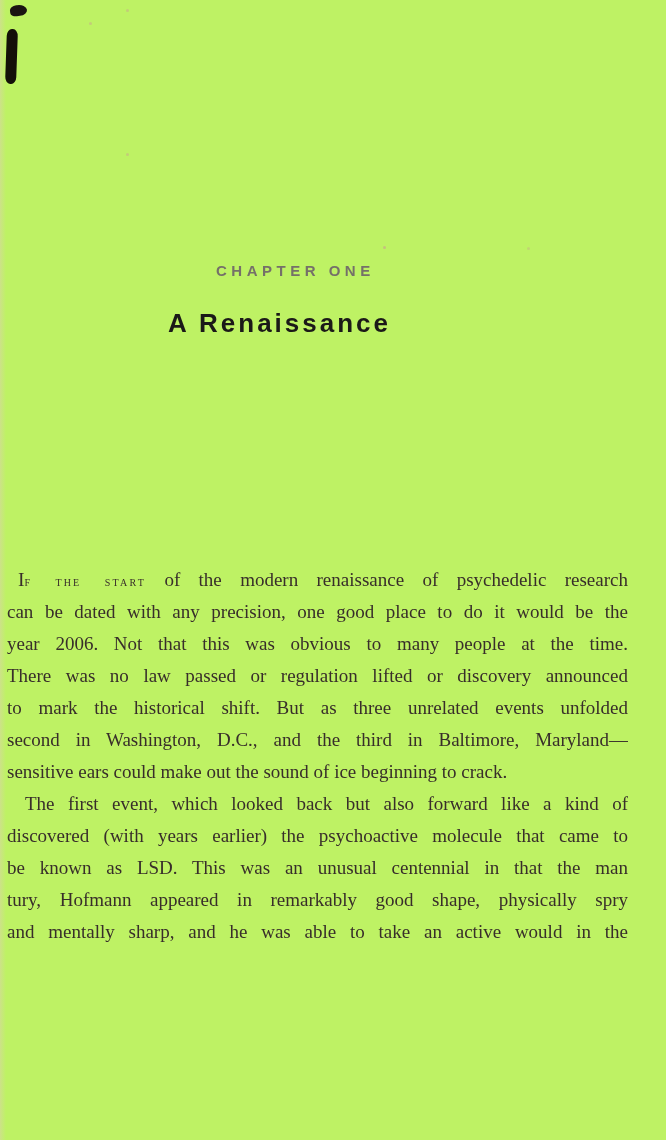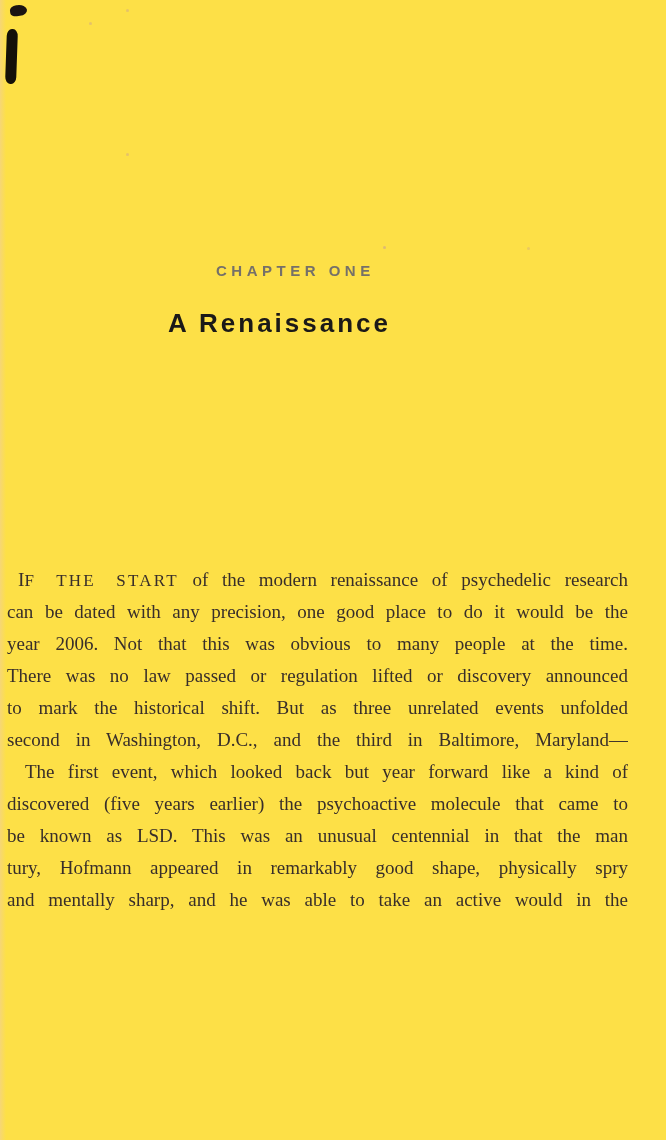--- a/index.html
+++ b/index.html
@@ -1,20 +1,20 @@
 <!DOCTYPE html>
 <html><head>
 <meta charset="utf-8">
 <style>
   html, body { margin: 0; padding: 0; }
   .page {
     position: relative;
     width: 666px;
     height: 1140px;
-    background: #fde047;
+    background: #bef264;
     overflow: hidden;
     font-family: "Liberation Serif", serif;
   }
   .scan-edge {
     position: absolute;
     left: 0; top: 0; bottom: 0;
     width: 6px;
     background: linear-gradient(to right, rgba(233,196,205,0.35), rgba(255,255,255,0));
   }
   .ink-mark-blob {
@@ -78,21 +78,21 @@
     overflow: hidden;
   }
   .text-line.opener-p1 { padding-left: 11px; }
   .text-line.opener-p2 { padding-left: 18px; }
   .text-line.para-end {
     text-align-last: left;
   }
   .opener-initial { font-size: 19.5px; }
   .opener-smallcaps {
     text-transform: uppercase;
-    font-size: 17px;
+    font-size: 10px;
     letter-spacing: 2.2px;
     word-spacing: 5px;
   }
 </style>
 </head>
 <body>
 
 <div class="page">
 
   <div class="scan-edge"></div>
@@ -110,22 +110,23 @@
 
   <div class="body-text">
 
     <div class="text-line opener-p1"><span class="opener-initial">I</span><span class="opener-smallcaps">f the start</span><span> of the modern renaissance of psychedelic research</span></div>
 
     <div class="text-line">can be dated with any precision, one good place to do it would be the</div>
     <div class="text-line">year 2006. Not that this was obvious to many people at the time.</div>
     <div class="text-line">There was no law passed or regulation lifted or discovery announced</div>
     <div class="text-line">to mark the historical shift. But as three unrelated events unfolded</div>
     <div class="text-line">second in Washington, D.C., and the third in Baltimore, Maryland—</div>
+    <div class="text-line para-end">sensitive ears could make out the sound of ice beginning to crack.</div>
 
-    <div class="text-line opener-p2">The first event, which looked back but year forward like a kind of</div>
-    <div class="text-line">discovered (five years earlier) the psychoactive molecule that came to</div>
+    <div class="text-line opener-p2">The first event, which looked back but also forward like a kind of</div>
+    <div class="text-line">discovered (with years earlier) the psychoactive molecule that came to</div>
     <div class="text-line">be known as LSD. This was an unusual centennial in that the man</div>
     <div class="text-line">tury, Hofmann appeared in remarkably good shape, physically spry</div>
     <div class="text-line">and mentally sharp, and he was able to take an active would in the</div>
 
   </div>
 
 </div>
 
 </body></html>

